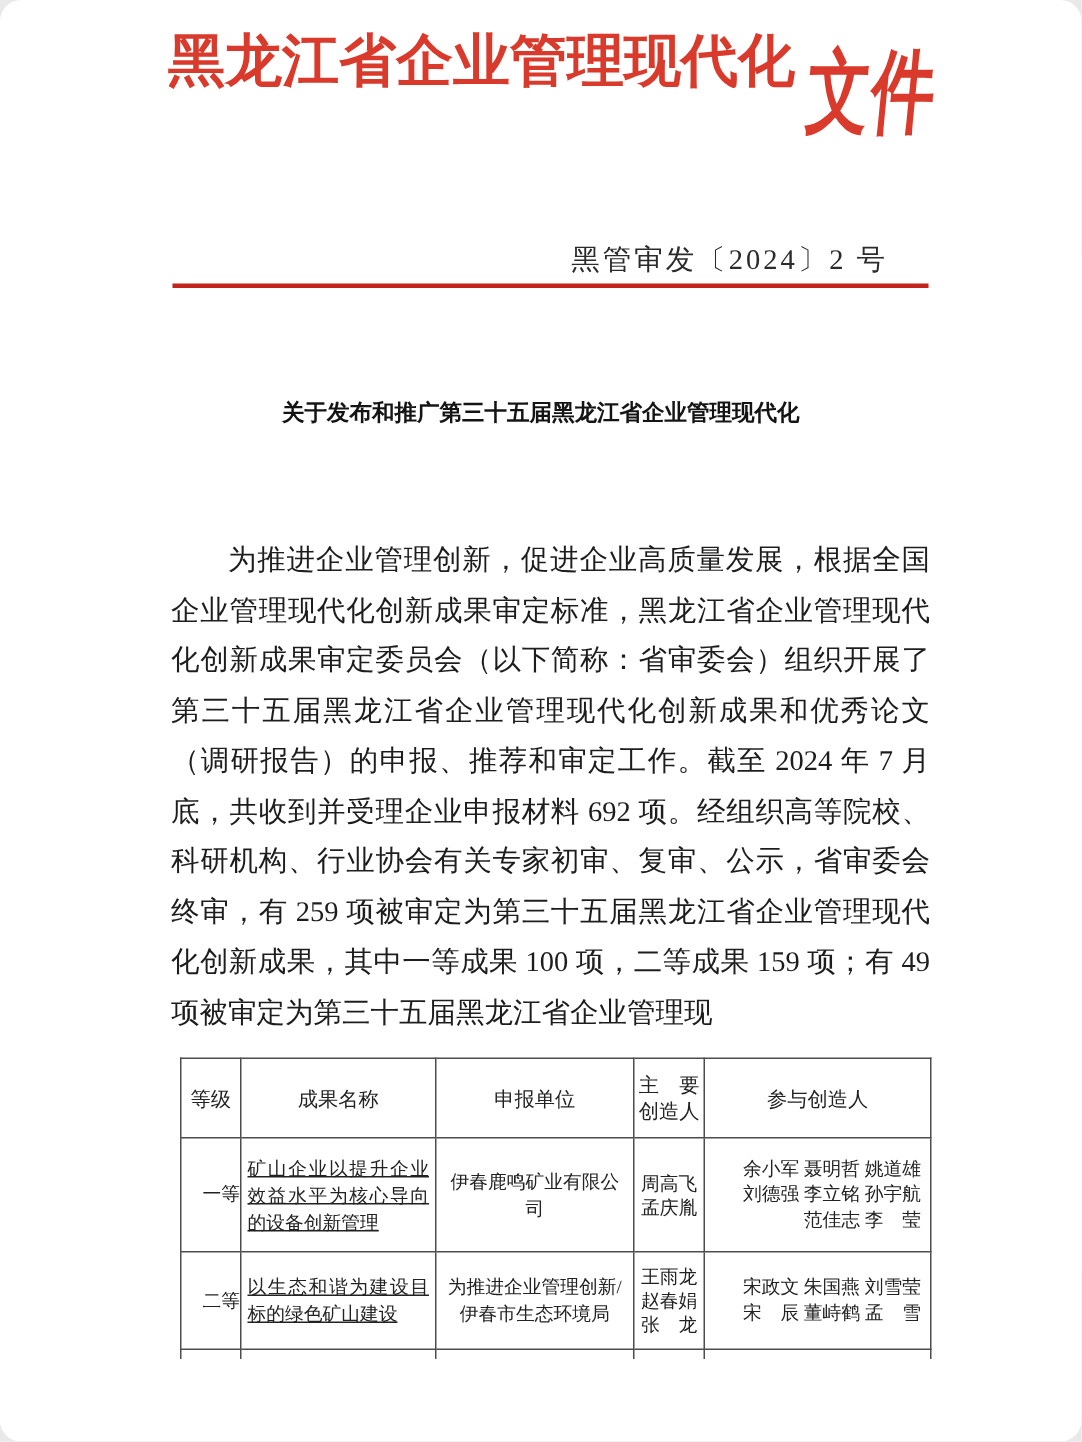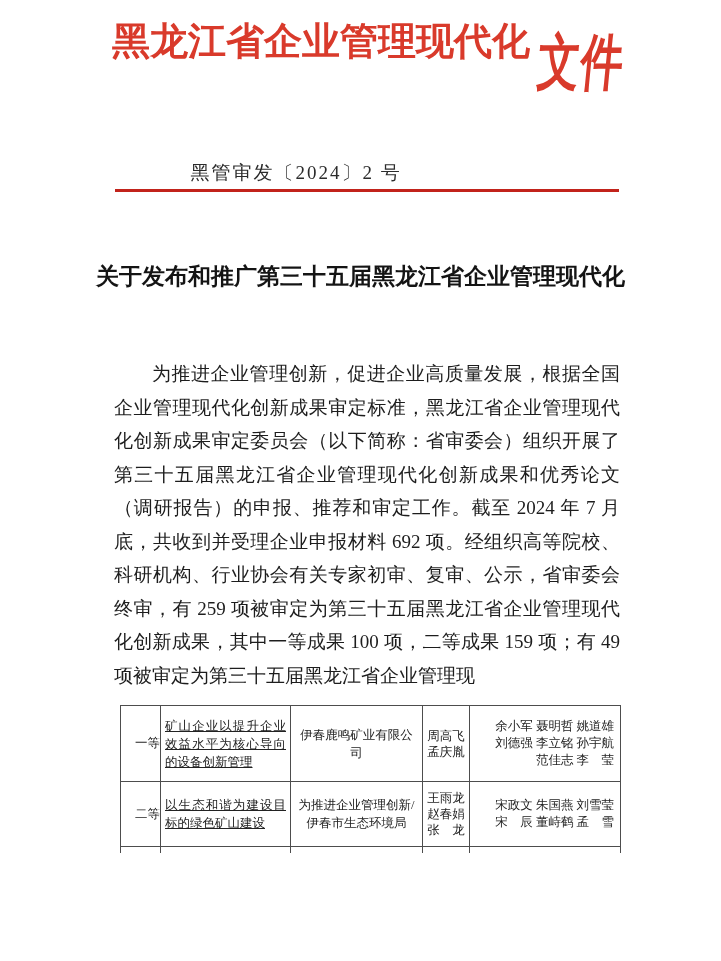--- a/index.html
+++ b/index.html
@@ -6,20 +6,21 @@
   html, body { background: #e9e9e9; }
   .page {
     position: relative;
     width: 721px;
     height: 961px;
     margin: 0 auto;
     background: #ffffff;
     overflow: hidden;
     font-family: "Liberation Serif", "DejaVu Serif", serif;
     color: #1b1b1b;
+    border-radius: 14px;
   }
 
   
   .masthead {
     position: absolute;
     left: 112px;
     top: 16px;
     width: 510px;
     display: flex;
     align-items: flex-start;
@@ -50,42 +51,42 @@
     transform-origin: left center;
     white-space: nowrap;
   }
 
   
   .doc-number {
     position: absolute;
     left: 0;
     top: 160px;
     width: 592px;
-    text-align: center;
+    text-align: right;
     font-size: 19px;
     letter-spacing: 2px;
     color: #2b2b2b;
   }
   .red-rule {
     position: absolute;
     left: 115px;
     top: 189px;
     width: 504px;
     height: 3px;
     background: #c2231b;
   }
 
   
   .doc-title {
     position: absolute;
     left: 0;
     top: 254px;
     width: 721px;
     text-align: center;
-    font-size: 23px;
+    font-size: 15px;
     font-weight: bold;
     line-height: 45px;
     color: #141414;
   }
 
   
   .body-text {
     position: absolute;
     left: 114px;
     top: 357px;
@@ -177,20 +178,30 @@
 
   <table class="results-table">
     <colgroup>
       <col style="width:40px">
       <col style="width:130px">
       <col style="width:132px">
       <col style="width:47px">
       <col style="width:151px">
     </colgroup>
     <tbody>
+      <tr class="head">
+        <td>等级</td>
+        <td>成果名称</td>
+        <td>申报单位</td>
+        <td>
+            <div>主　要</div>
+            <div>创造人</div>
+          </td>
+        <td>参与创造人</td>
+      </tr>
       <tr class="row-1">
         <td class="cell-grade">一等</td>
         <td class="cell-achievement">矿山企业以提升企业效益水平为核心导向的设备创新管理</td>
         <td class="cell-org">伊春鹿鸣矿业有限公司</td>
         <td class="cell-main">
             <div>周高飞</div>
             <div>孟庆胤</div>
           </td>
         <td class="cell-participants">
             <div>余小军 聂明哲 姚道雄</div>

